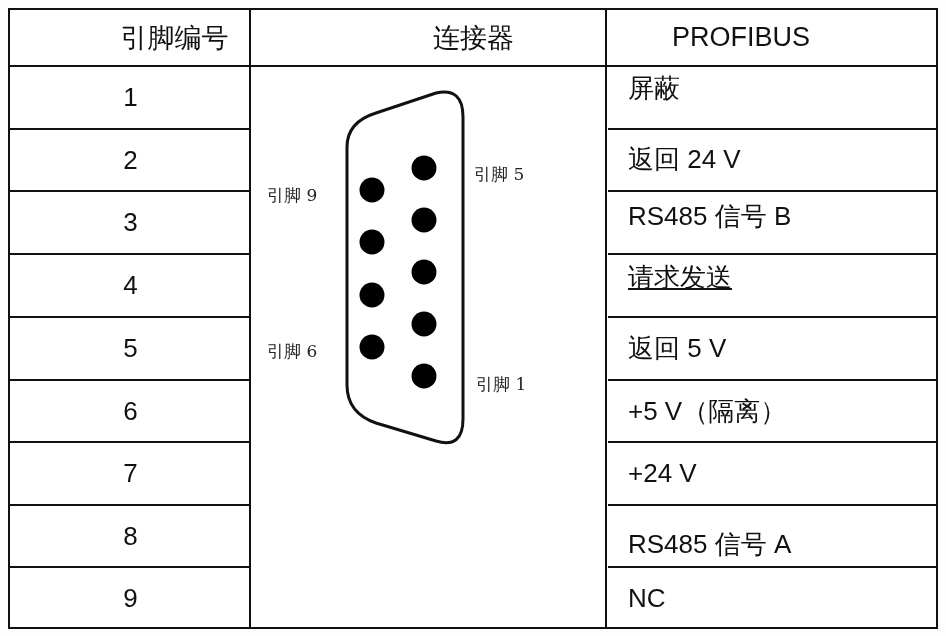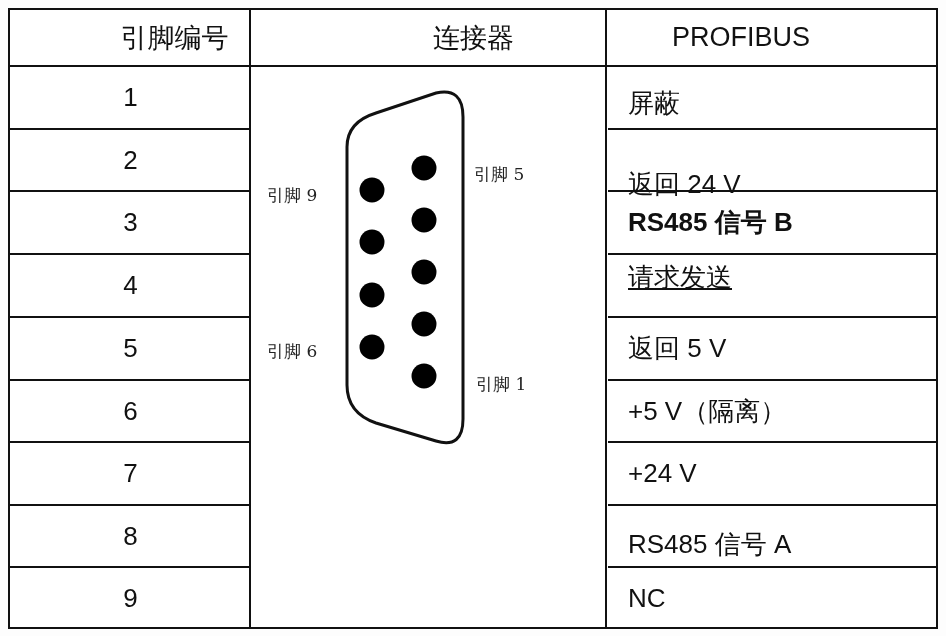--- a/index.html
+++ b/index.html
@@ -38,27 +38,27 @@
   <div class="hline" style="left:598px;width:328px;top:431px;"></div>
   <div class="hline" style="left:0;width:241px;top:494px;"></div>
   <div class="hline" style="left:598px;width:328px;top:494px;"></div>
   <div class="hline" style="left:0;width:241px;top:556px;"></div>
   <div class="hline" style="left:598px;width:328px;top:556px;"></div>
 
   <div class="vline" style="left:239px;"></div>
   <div class="vline" style="left:595px;"></div>
 
   <div class="cell c1" style="top:57px;height:61px;">1</div>
-  <div class="cell c3" style="top:57px;height:72px;text-align:center;">屏蔽</div>
+  <div class="cell c3" style="top:42px;height:72px;text-align:center;">屏蔽</div>
 
   <div class="cell c1" style="top:120px;height:60px;">2</div>
-  <div class="cell c3" style="top:136px;height:76px;">返回 24 V</div>
+  <div class="cell c3" style="top:111px;height:76px;">返回 24 V</div>
 
   <div class="cell c1" style="top:182px;height:61px;">3</div>
-  <div class="cell c3" style="top:182px;height:61px;font-weight:bold;">RS485 信号 B</div>
+  <div class="cell c3" style="top:176px;height:61px;">RS485 信号 B</div>
 
   <div class="cell c1" style="top:245px;height:61px;">4</div>
   <div class="cell c3" style="top:245px;height:45px;text-decoration:underline;">请求发送</div>
 
   <div class="cell c1" style="top:308px;height:61px;">5</div>
   <div class="cell c3" style="top:308px;height:61px;">返回 5 V</div>
 
   <div class="cell c1" style="top:371px;height:60px;">6</div>
   <div class="cell c3" style="top:371px;height:60px;">+5 V（隔离）</div>
 

